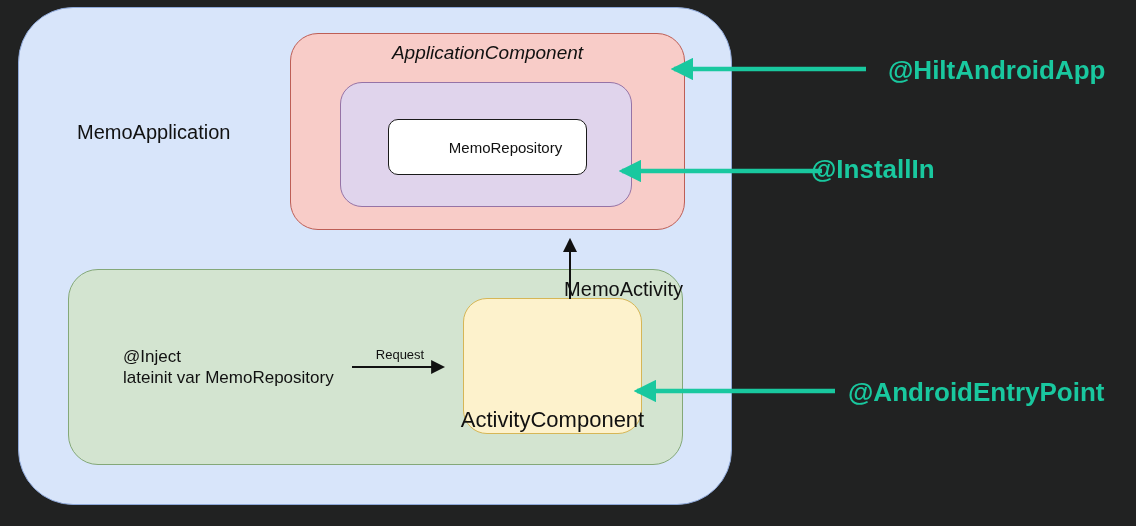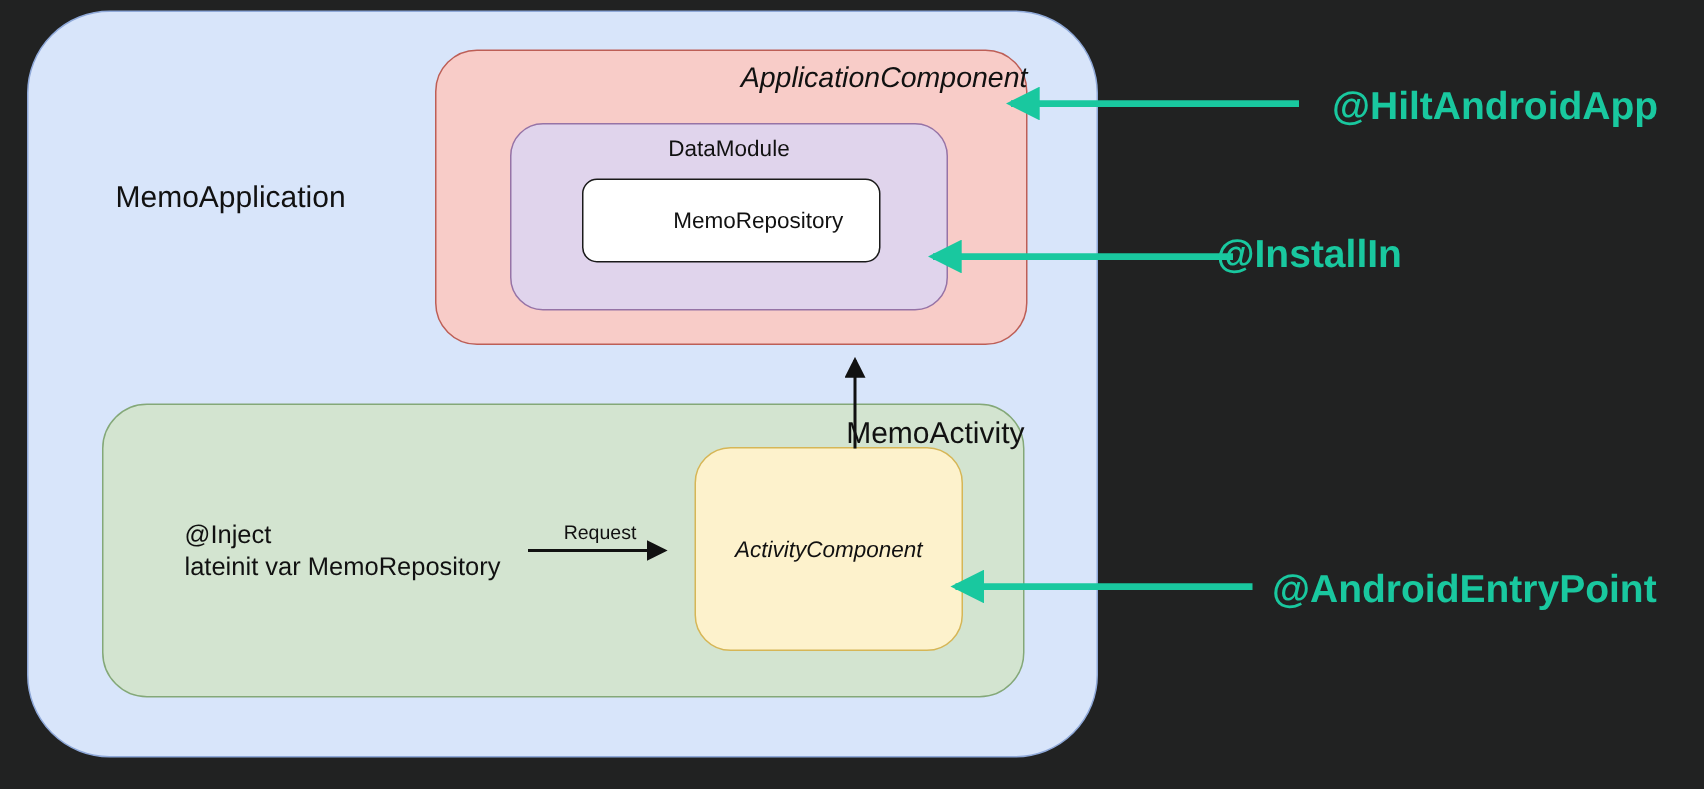--- a/index.html
+++ b/index.html
@@ -51,35 +51,34 @@
     left: 68px; top: 269px; width: 615px; height: 196px;
     background: var(--activity-fill);
     border: 1.5px solid var(--activity-stroke);
     border-radius: 30px;
   }
   .activity-component-box {
     left: 463px; top: 298px; width: 179px; height: 136px;
     background: var(--activity-component-fill);
     border: 1.5px solid var(--activity-component-stroke);
     border-radius: 24px;
-    display: flex; align-items: center; justify-content: center;
-    font-size: 15px;
-    font-style: italic;
+    display: flex; align-items: flex-end; justify-content: center;
+    font-size: 22px;
   }
   .lbl {
     position: absolute;
     white-space: nowrap;
   }
   .lbl-memo-application {
     left: 77px; top: 121px;
     font-size: 20px;
   }
   .lbl-application-component {
     left: 290px; top: 42px; width: 395px;
-    text-align: right;
+    text-align: center;
     font-size: 19px;
     font-style: italic;
   }
   .lbl-data-module {
     left: 340px; top: 91px; width: 292px;
     text-align: center;
     font-size: 15px;
   }
   .lbl-memo-activity {
     left: 68px; top: 278px; width: 615px;
@@ -120,21 +119,20 @@
 
 <div class="stage">
 
   <div class="box app-box"></div>
   <div class="lbl lbl-memo-application">MemoApplication</div>
 
   <div class="box component-box"></div>
   <div class="lbl lbl-application-component">ApplicationComponent</div>
 
   <div class="box module-box"></div>
-  <div class="lbl lbl-data-module">DataModule</div>
 
   <div class="box repo-box">
     <span>MemoRepository</span>
   </div>
 
   <div class="box activity-box"></div>
   <div class="lbl lbl-memo-activity">MemoActivity</div>
 
   <div class="inject-code">
     <div>@Inject</div>

